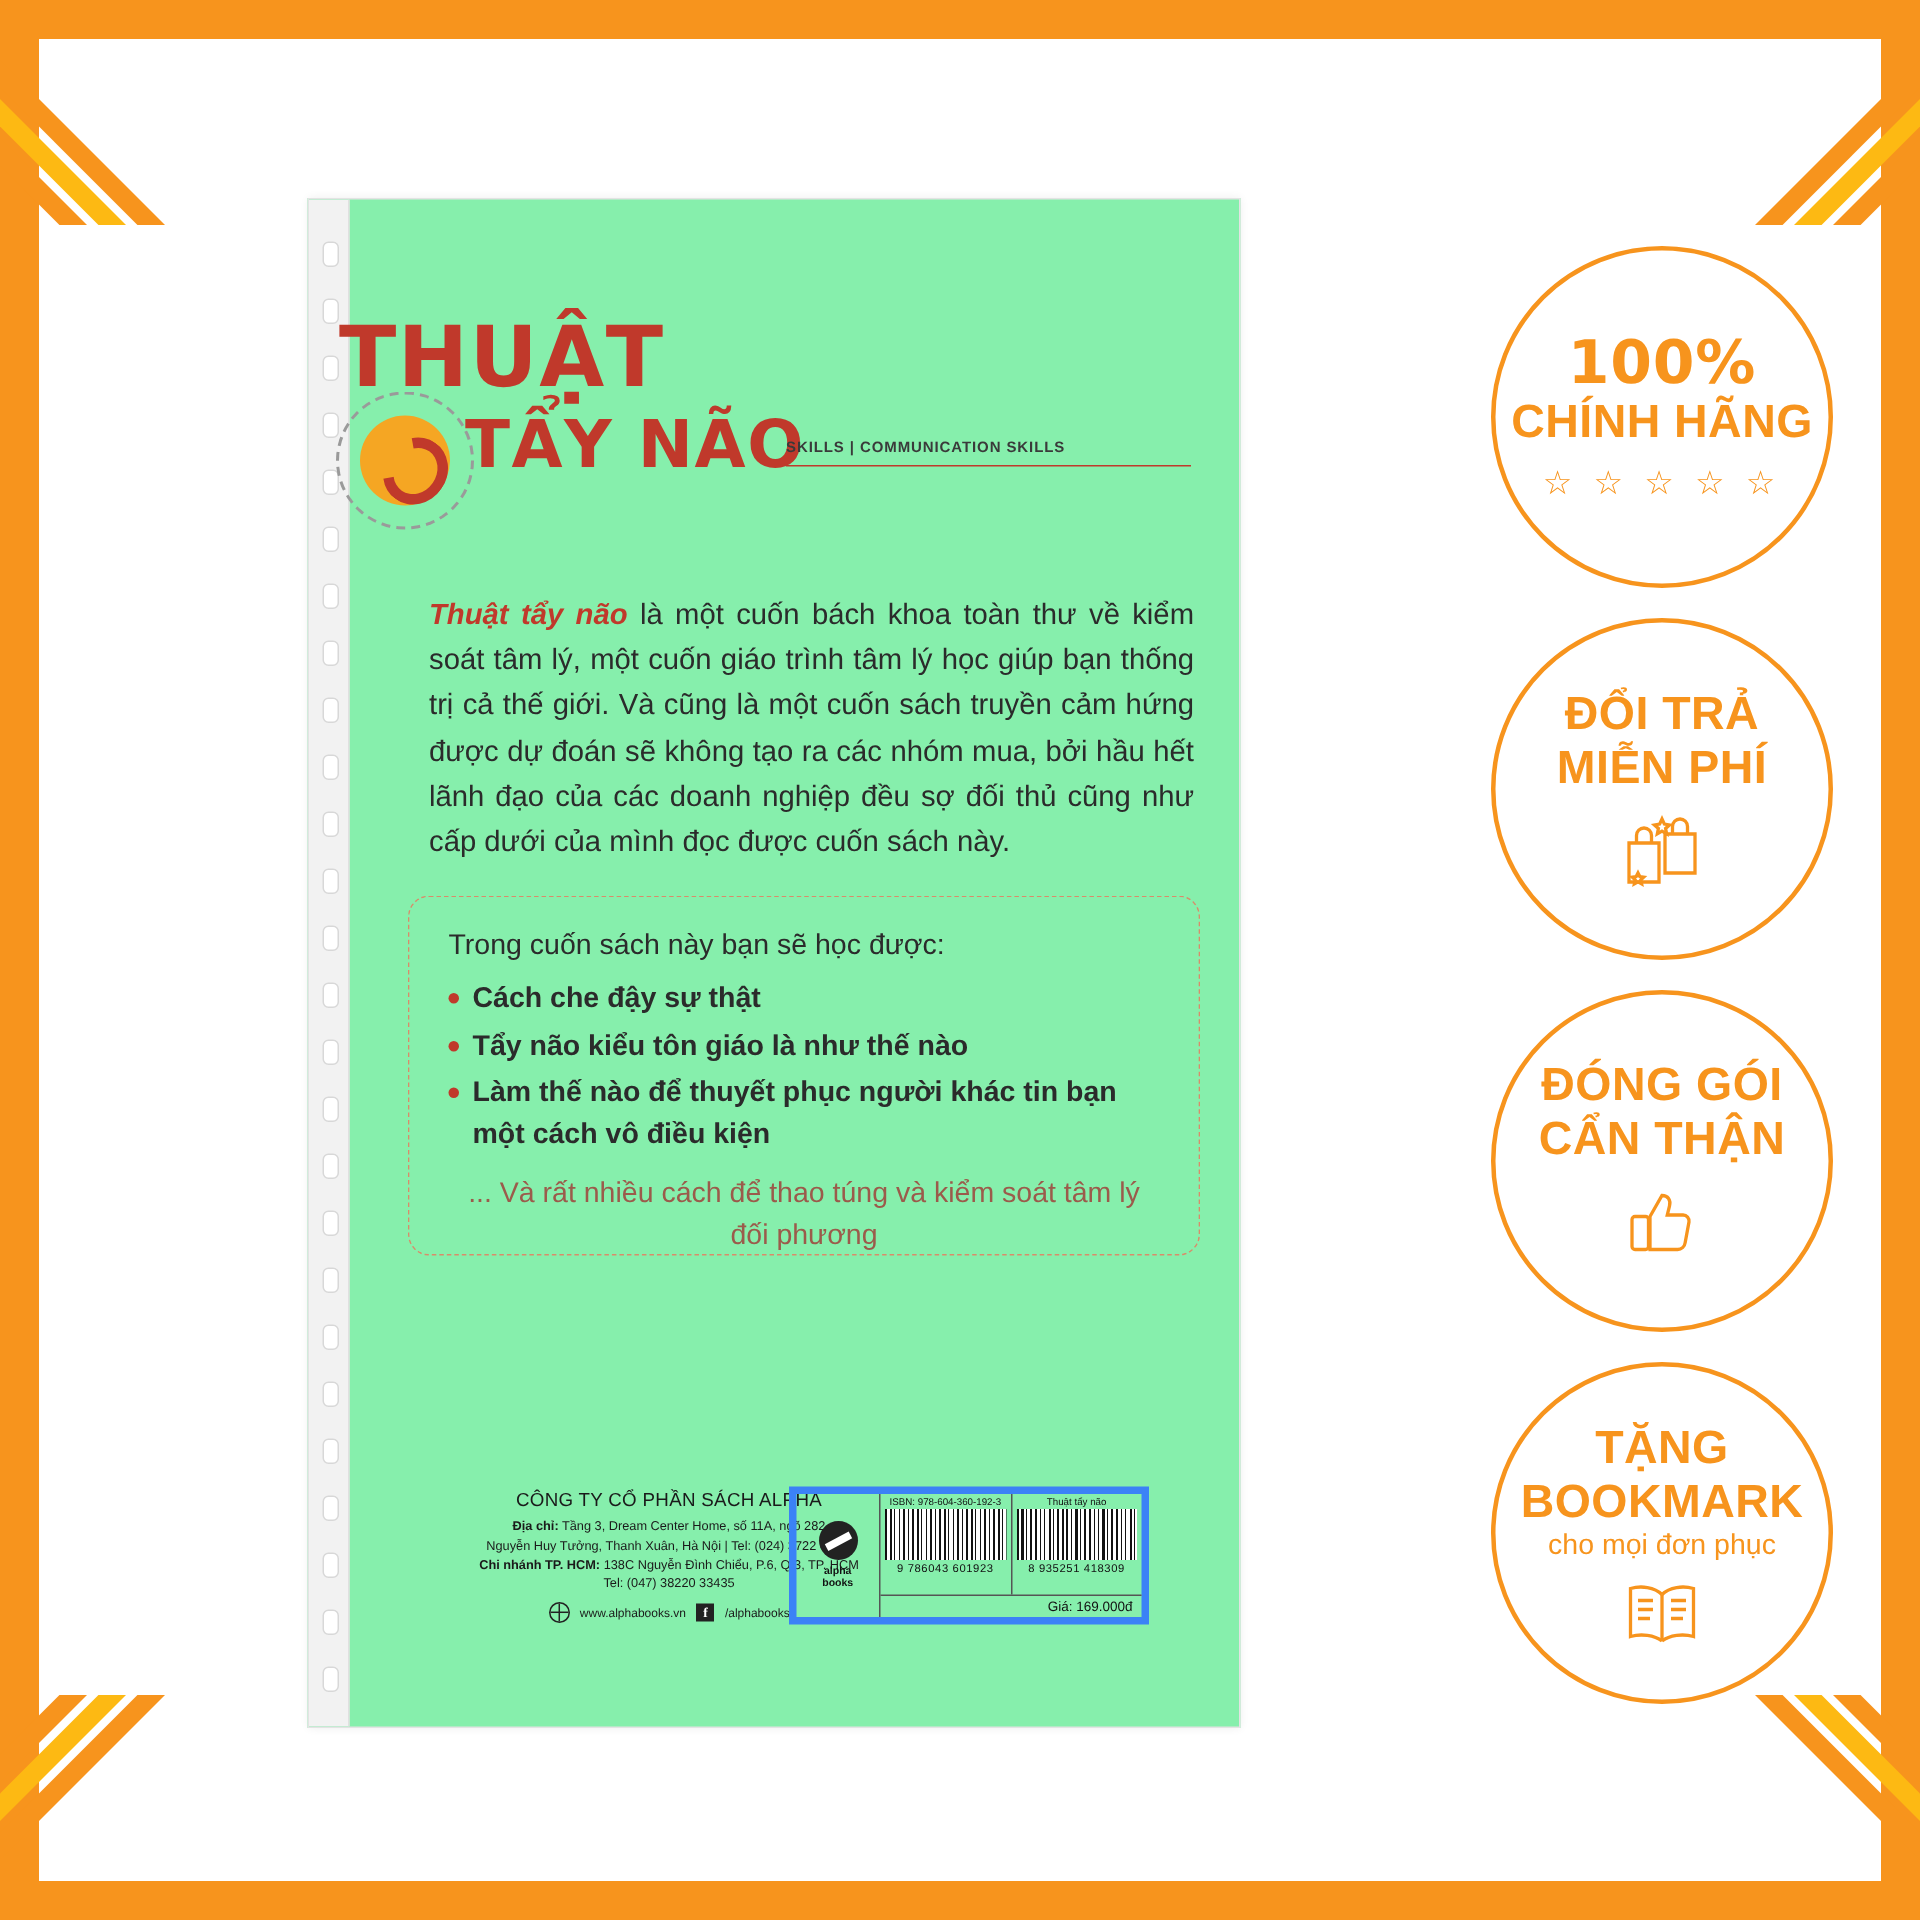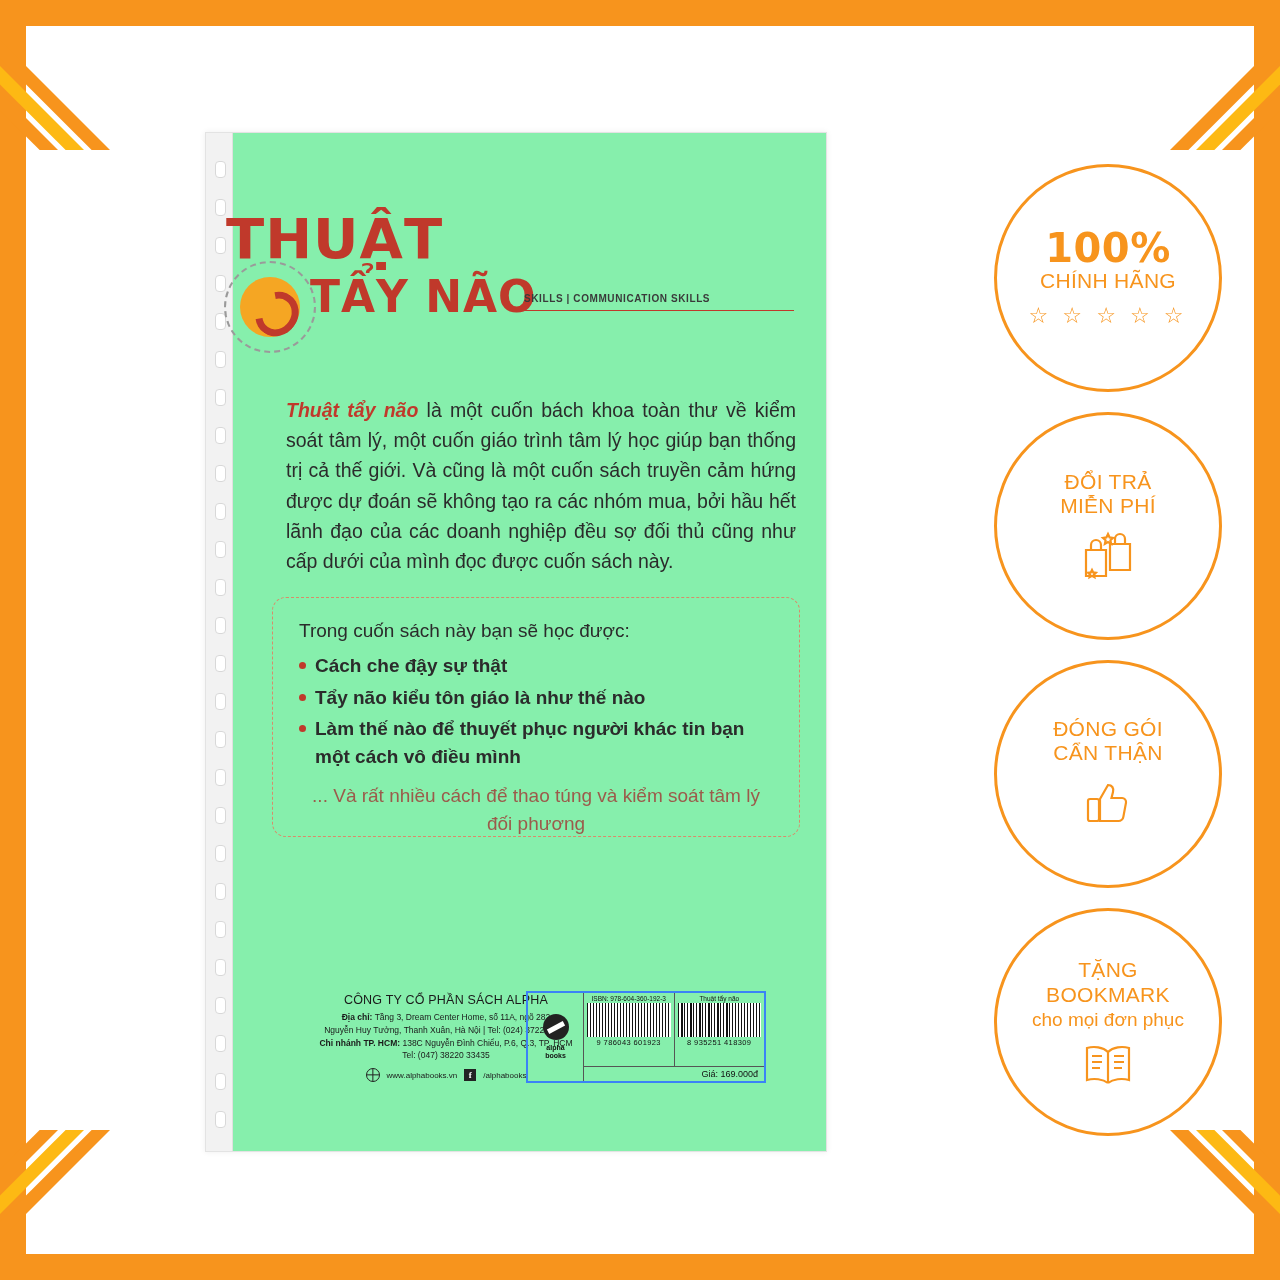--- a/index.html
+++ b/index.html
@@ -274,21 +274,21 @@
     line-height: 12px;
     flex: none;
   }
 
   .barcode-block {
     position: absolute;
     left: 320px;
     top: 858px;
     width: 240px;
     height: 92px;
-    border: 2px solid #3b82f6;
+    border: 5px solid #3b82f6;
     box-sizing: border-box;
     display: flex;
   }
   .logo-cell {
     width: 56px;
     border-right: 1px solid #555;
     box-sizing: border-box;
     display: flex;
     flex-direction: column;
     align-items: center;
@@ -383,22 +383,22 @@
     color: #F7941D;
   }
   .badge .big {
     font-size: 40px;
     font-weight: bold;
     letter-spacing: .5px;
     line-height: 1.05;
     font-family: "DejaVu Sans", sans-serif;
   }
   .badge .mid {
-    font-size: 21px;
-    font-weight: normal;
+    font-size: 31px;
+    font-weight: bold;
     line-height: 1.15;
     letter-spacing: .3px;
   }
   .badge .small {
     font-size: 19px;
     line-height: 1.2;
     margin-top: 2px;
   }
   .stars {
     margin-top: 10px;
@@ -486,21 +486,21 @@
 
   <div class="blurb">
     <b>Thuật tẩy não</b><span> là một cuốn bách khoa toàn thư về kiểm soát tâm lý, một cuốn giáo trình tâm lý học giúp bạn thống trị cả thế giới. Và cũng là một cuốn sách truyền cảm hứng được dự đoán sẽ không tạo ra các nhóm mua, bởi hầu hết lãnh đạo của các doanh nghiệp đều sợ đối thủ cũng như cấp dưới của mình đọc được cuốn sách này.</span>
   </div>
 
   <div class="dashed-box">
     <div class="lead">Trong cuốn sách này bạn sẽ học được:</div>
     <ul class="bullets">
       <li>Cách che đậy sự thật</li>
       <li>Tẩy não kiểu tôn giáo là như thế nào</li>
-      <li>Làm thế nào để thuyết phục người khác tin bạn một cách vô điều mình</li>
+      <li>Làm thế nào để thuyết phục người khác tin bạn một cách vô điều kiện</li>
     </ul>
     <div class="closing">... Và rất nhiều cách để thao túng và kiểm soát tâm lý đối phương</div>
   </div>
 
   <div class="publisher">
     <div class="name">CÔNG TY CỔ PHẦN SÁCH ALPHA</div>
     <div class="line">
       <b>Địa chỉ:</b>
       <span>Tầng 3, Dream Center Home, số 11A, ngõ 282</span>
     </div>

